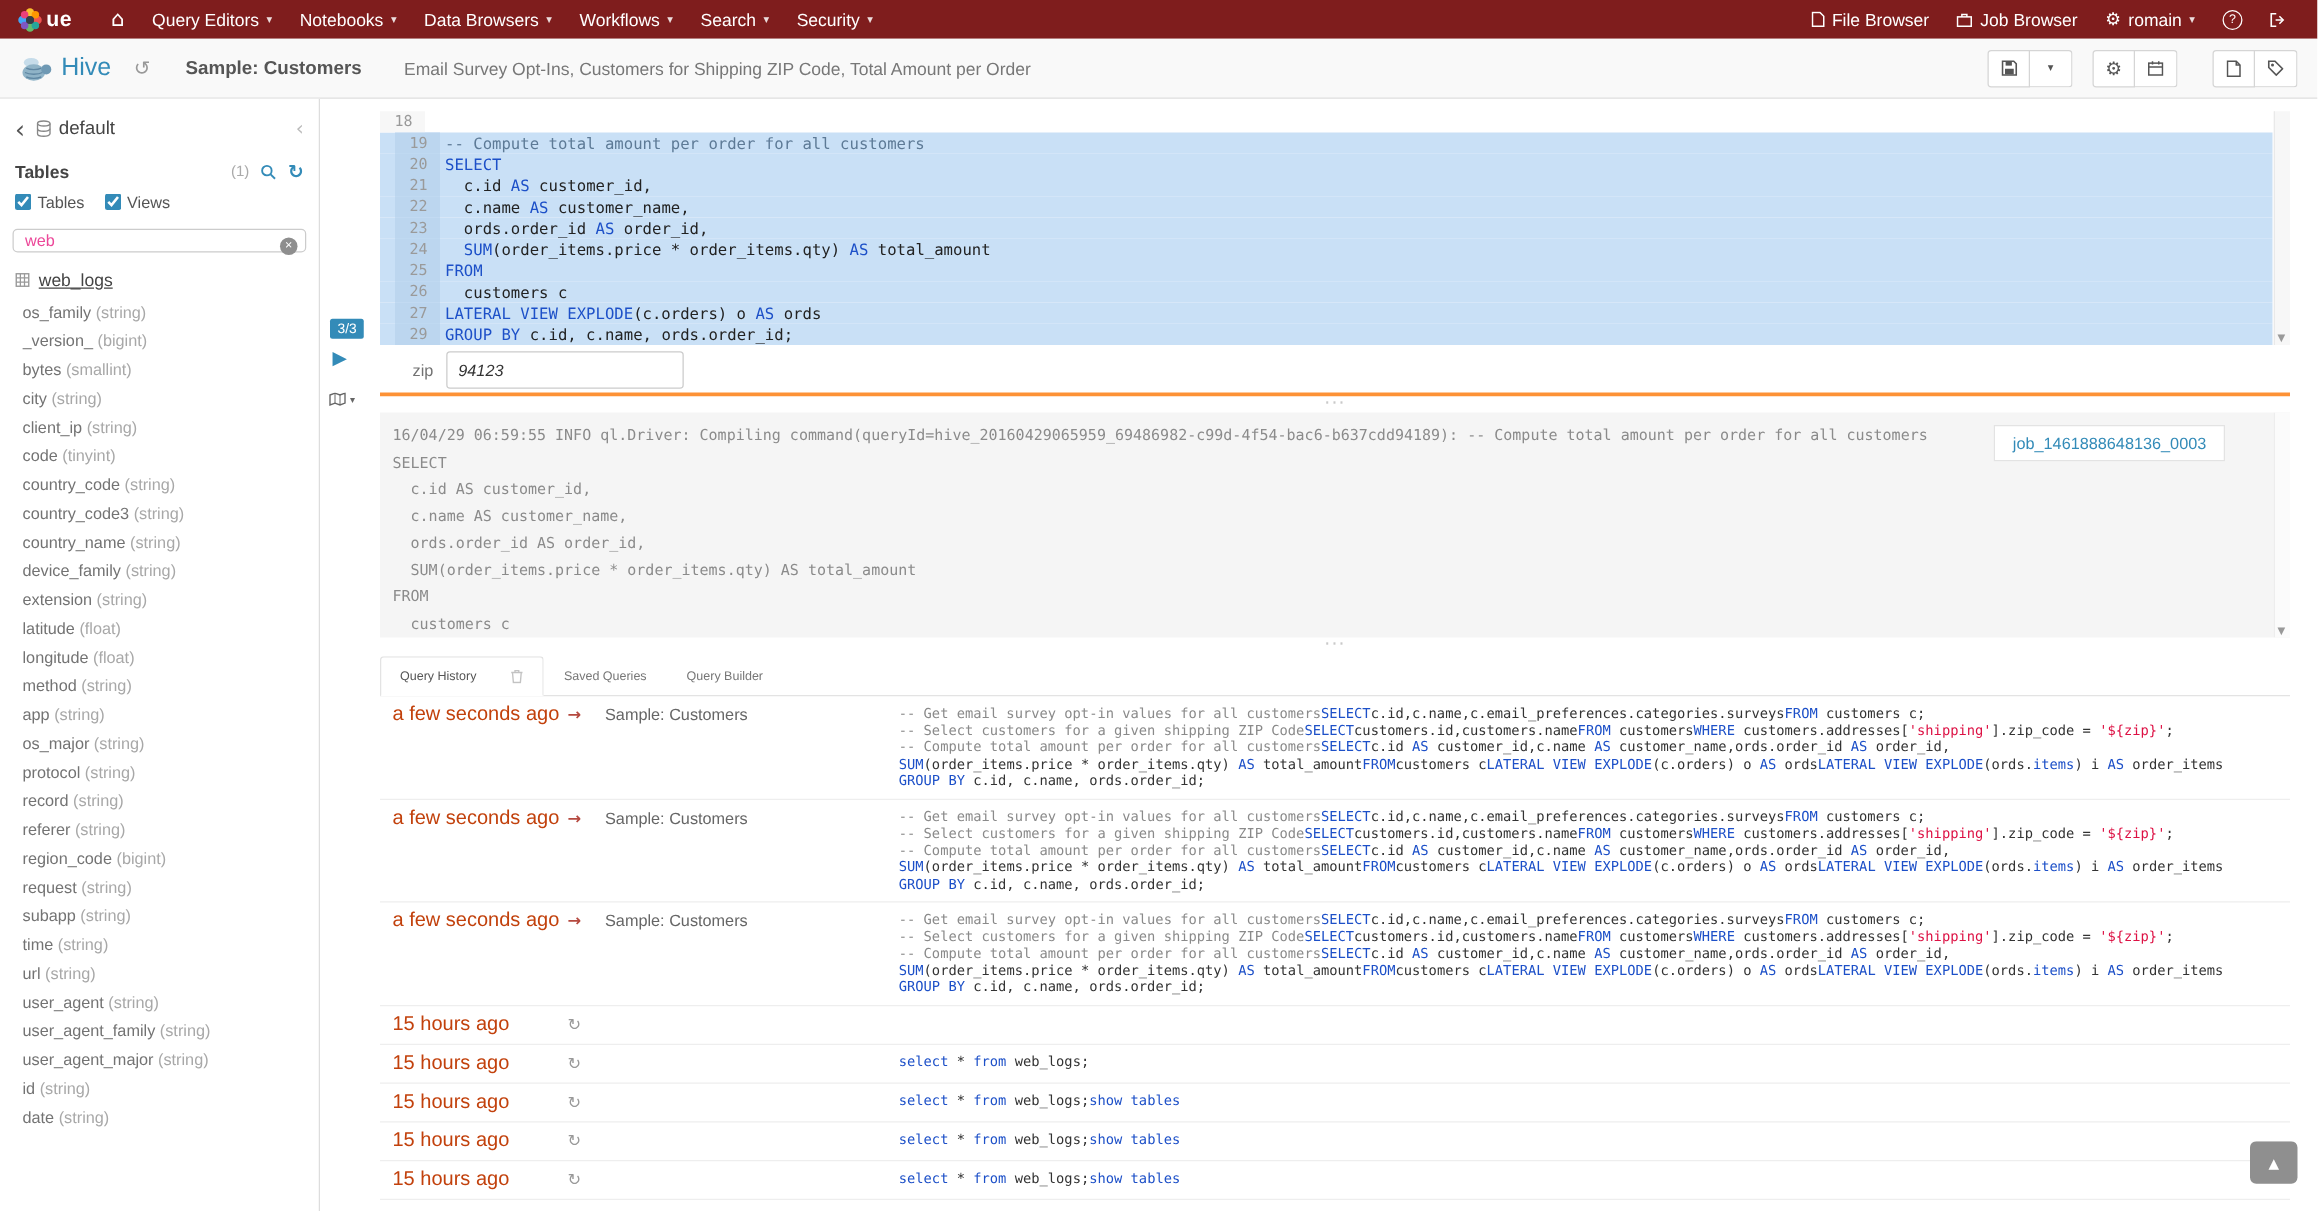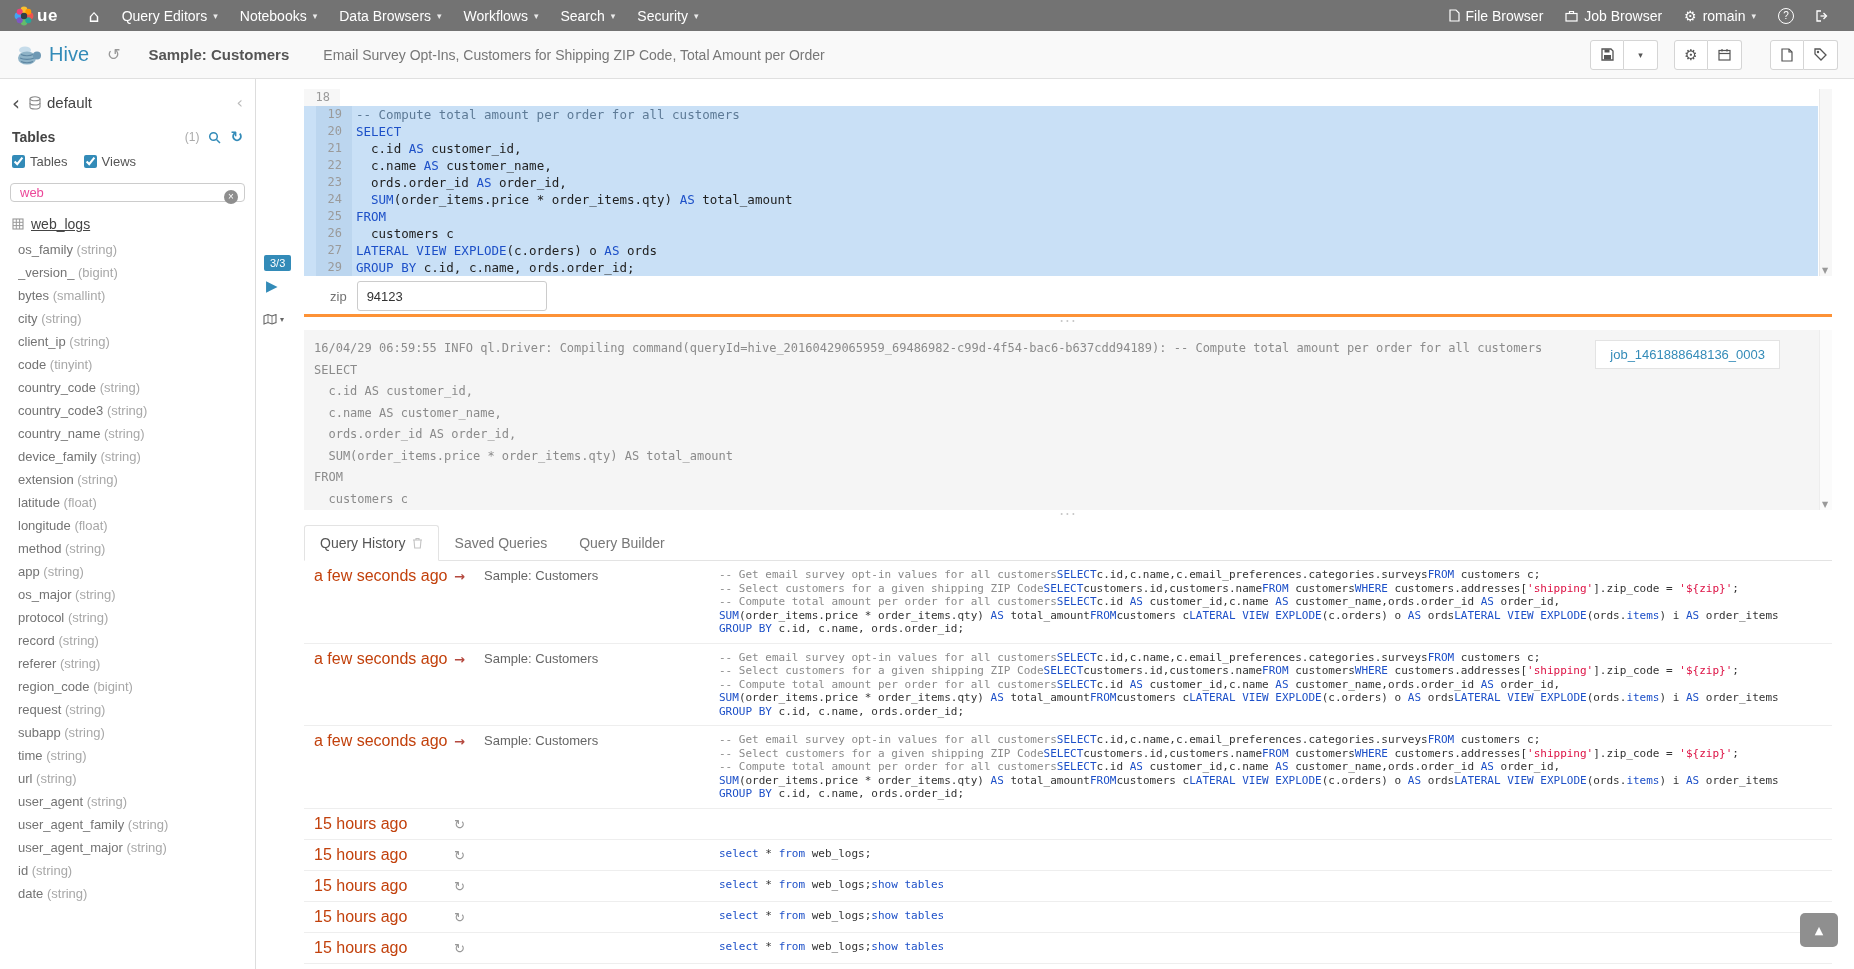--- a/index.html
+++ b/index.html
@@ -1,21 +1,21 @@
 <!DOCTYPE html>
 <html><head>
 <meta charset="utf-8">
 <style>
   * { margin:0; padding:0; box-sizing:border-box; }
   html,body { width:1854px; height:969px; overflow:hidden; background:#fff;
               font-family:"Liberation Sans", sans-serif; }
   .glyph { font-family:"DejaVu Sans", sans-serif; }
 
   
-  .navbar { height:31px; background:#737373; display:flex; align-items:center;
+  .navbar { height:31px; background:#7f1d1d; display:flex; align-items:center;
             color:#fff; padding:0 14px; }
   .brand { display:flex; align-items:center; gap:3px; margin-right:20px; cursor:pointer; }
   .brand-text { color:#fff; font-size:17px; font-weight:bold; letter-spacing:.5px; }
   .nav-item { height:31px; display:flex; align-items:center; padding:0 11px;
               font-size:14px; color:#fff; cursor:pointer; gap:6px; white-space:nowrap; }
   .nav-item .caret { font-size:9px; opacity:.85; }
   .nav-menus { display:flex; }
   .nav-right { margin-left:auto; display:flex; align-items:center; }
   .help-circle { width:16px; height:16px; border:1.4px solid #fff; border-radius:50%;
                  font-size:10px; display:flex; align-items:center; justify-content:center; }
@@ -100,43 +100,43 @@
   .ed-code .tk-c { color:#5d7a96; }
   .tk-k { color:#1d50c8; }
   .tk-s { color:#d14; }
   .h-sql .tk-c { color:#8a8a8a; }
 
   
   .vars-row { height:32px; display:flex; align-items:center; margin-top:4px;
               padding-left:26px; gap:10px; }
   .var-label { font-size:13px; color:#737373; }
   .var-input { width:190px; height:30px; border:1px solid #ccc; border-radius:3px;
-               padding:0 9px; font-size:13px; color:#333; outline:none; }
+               padding:0 9px; font-size:13px; color:#333; outline:none;font-style:italic; }
 
   .progress { height:3px; background:#fd9236; margin-top:2px; }
 
   .gripper { height:13px; text-align:center; color:#c9c9c9; font-size:15px;
              line-height:10px; letter-spacing:1px; cursor:row-resize; }
 
   
   .log { position:relative; background:#f5f5f5; height:180px;
          padding:8px 44px 0 10px; overflow:hidden;
          font-family:"DejaVu Sans Mono", monospace; font-size:12px; color:#8b8b8b; }
   .log-line { line-height:21.5px; white-space:pre; }
   .job-pill { position:absolute; right:52px; top:10px; background:#fff;
               border:1px solid #e3e3e3; color:#338bb8; font-size:13px;
               padding:6px 14px; cursor:pointer; text-decoration:none;
               font-family:"Liberation Sans", sans-serif; }
   .log-scrollbar { position:absolute; right:0; top:0; bottom:0; width:13px;
                    background:#fbfbfb; border-left:1px solid #ededed; }
 
   
   .tabs { display:flex; border-bottom:1px solid #e3e3e3; margin-top:2px; }
-  .tab { padding:9px 15px; font-size:14px; color:#777; cursor:pointer;
-         display:flex; align-items:center; gap:6px; border:1px solid transparent;
+  .tab { padding:9px 15px; font-size:10px; color:#777; cursor:pointer;
+         display:flex; align-items:center; gap:27px; border:1px solid transparent;
          margin-bottom:-1px; border-radius:3px 3px 0 0; }
   .tab.active { background:#fff; border-color:#e3e3e3; border-bottom-color:#fff; color:#555; }
 
   
   .history { overflow:hidden; }
   .h-row { display:grid; grid-template-columns:140px 30px 235px 1fr;
            padding:7px 8px 7px 10px; border-bottom:1px solid #eee;
            align-items:start; cursor:pointer; }
   .h-time { font-size:16px; color:#c2410c; line-height:15px; }
   .h-iconcell { line-height:15px; }

